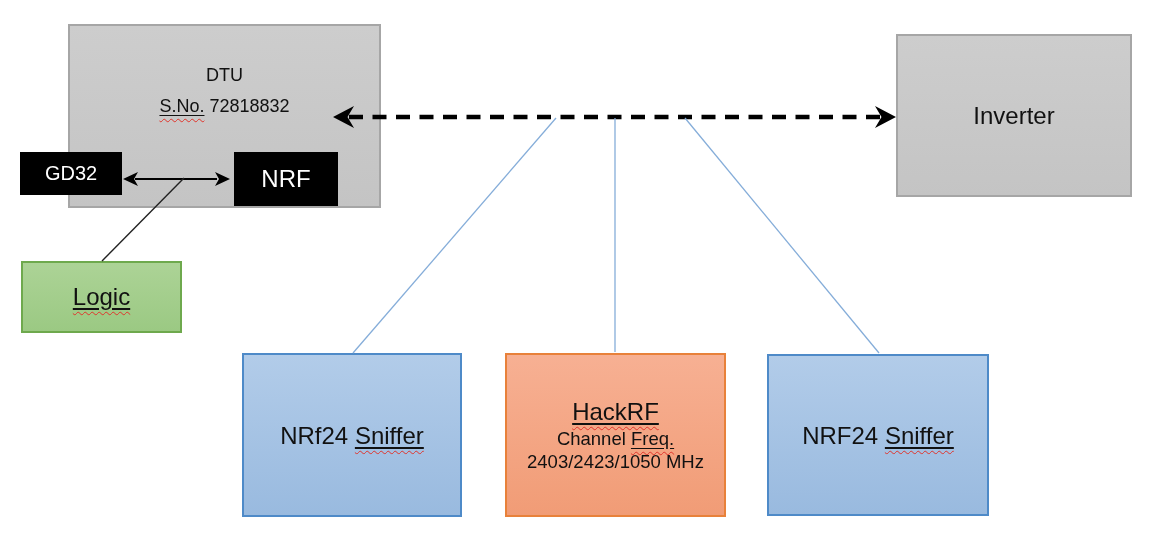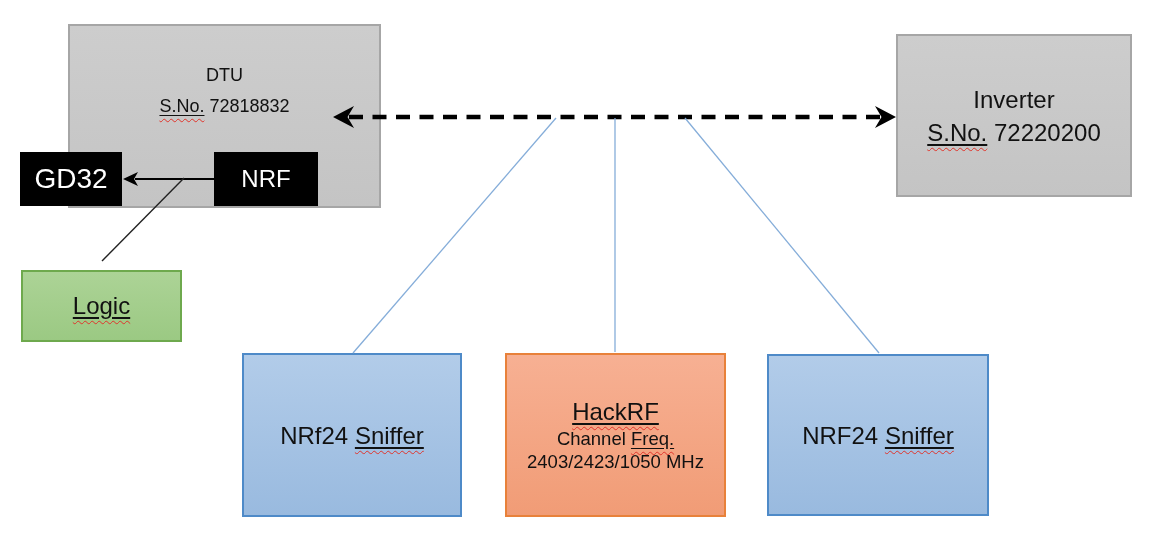--- a/index.html
+++ b/index.html
@@ -14,23 +14,23 @@
   
   .gray{background:linear-gradient(#cdcdcd,#c4c4c4);border:2px solid #a6a6a6;}
   .black{background:#000;color:#fff;}
   .green{background:linear-gradient(#acd396,#9bc983);border:2px solid #6ea94d;}
   .blue{background:linear-gradient(#b2cce9,#99badf);border:2px solid #4e8ac8;}
   .orange{background:linear-gradient(#f7b093,#f19c76);border:2px solid #e8813a;}
 
   
   #dtu{left:20px;top:24px;width:313px;height:184px;justify-content:flex-start;padding-top:34px;font-size:18px;margin-left:48px;}
   #dtu .line{line-height:31px;}
-  #gd32{left:20px;top:152px;width:102px;height:54px;font-size:28px;}
-  #nrf{left:214px;top:152px;width:104px;height:54px;font-size:24px;}
-  #logic{left:21px;top:270px;width:161px;height:72px;font-size:24px;}
+  #gd32{left:20px;top:152px;width:102px;height:43px;font-size:20px;}
+  #nrf{left:234px;top:152px;width:104px;height:54px;font-size:24px;}
+  #logic{left:21px;top:261px;width:161px;height:72px;font-size:24px;}
   #inverter{left:896px;top:34px;width:236px;height:163px;font-size:24px;}
   #inverter .line{line-height:33px;}
   #sniffer-left{left:242px;top:353px;width:220px;height:164px;font-size:24px;}
   #sniffer-left .line{line-height:33px;}
   #hackrf{left:505px;top:353px;width:221px;height:164px;}
   #hackrf .t1{font-size:24px;line-height:30px;}
   #hackrf .t2{font-size:18.5px;line-height:23px;text-align:right;}
   #sniffer-right{left:767px;top:354px;width:222px;height:162px;font-size:24px;}
   #sniffer-right .line{line-height:33px;}
 
@@ -60,21 +60,20 @@
   <div id="nrf" class="box black">
     <div class="line">NRF</div>
   </div>
 
   <div id="logic" class="box green">
     <div class="line"><span class="msw"><span class="wavy">Logic</span></span></div>
   </div>
 
   <div id="inverter" class="box gray">
     <div class="line">Inverter</div>
-    <div class="line"><span class="msw"><span class="wavy">S.No.</span></span><span> 72220200</span></div>
   </div>
 
   <div id="sniffer-left" class="box blue">
     <div class="line"><span>NRf24 </span><span class="msw"><span class="wavy">Sniffer</span></span></div>
   </div>
 
   <div id="hackrf" class="box orange">
     <div class="line t1"><span class="msw"><span class="wavy">HackRF</span></span></div>
     <div class="line t2"><span>Channel </span><span class="msw"><span class="wavy">Freq.</span></span></div>
     <div class="line t2">2403/2423/1050 MHz</div>

